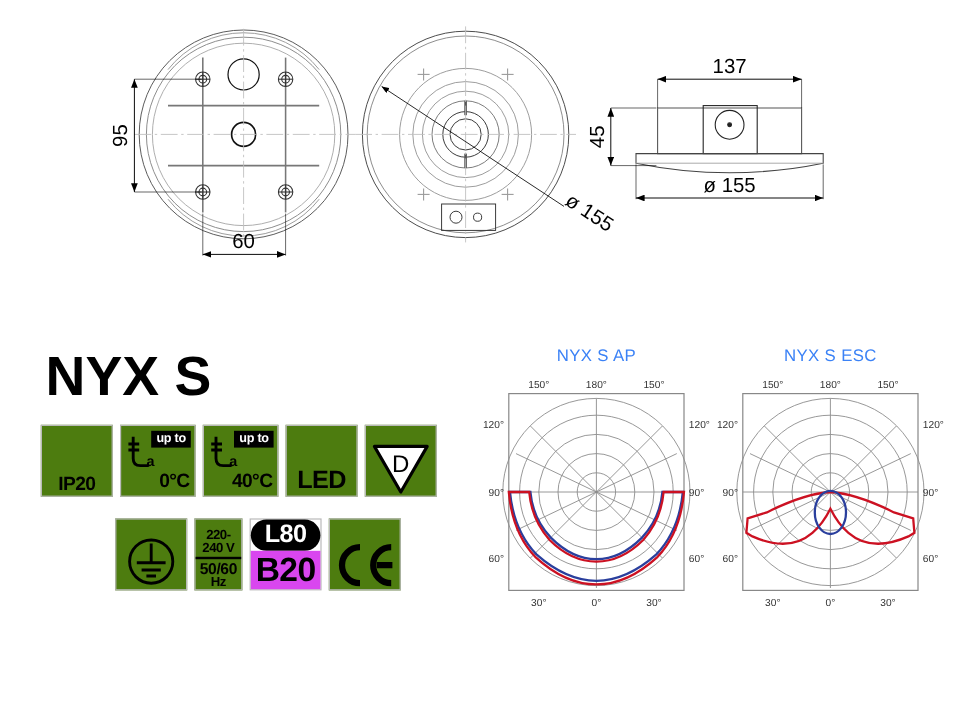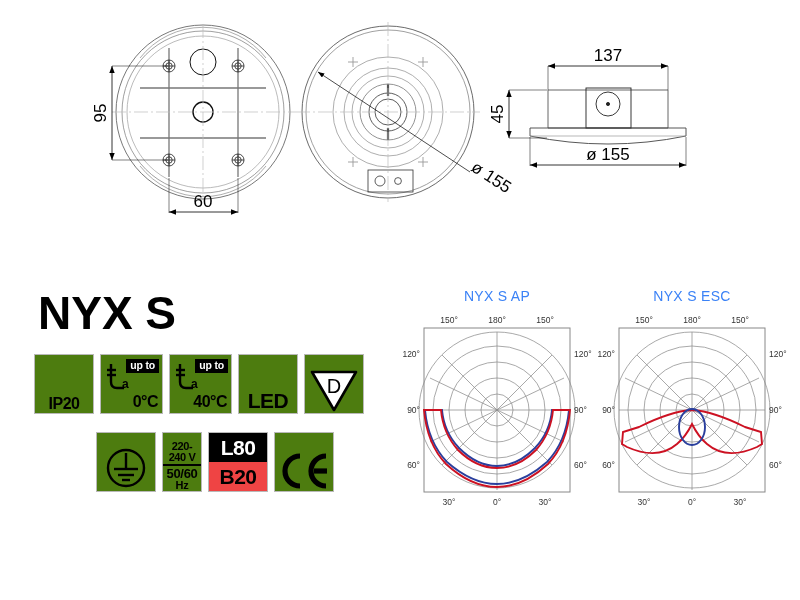--- a/index.html
+++ b/index.html
@@ -69,23 +69,23 @@
   
   .volt-wrap{text-align:center;line-height:1.0;}
   .volt-top{font-size:11px;font-weight:bold;border-bottom:2px solid #000;padding:0 1px 1px 1px;letter-spacing:-0.4px;}
   .volt-mid{font-size:13px;font-weight:bold;padding-top:1px;letter-spacing:-0.3px;}
   .volt-bot{font-size:11px;font-weight:bold;letter-spacing:-0.3px;}
 
   
   .l80-wrap{width:60px;height:60px;display:flex;flex-direction:column;
             border:1px solid #b9b9b9;box-sizing:border-box;}
   .l80-top{flex:1;background:#000;color:#fff;display:flex;align-items:center;justify-content:center;
-           font-size:21px;font-weight:bold;letter-spacing:-0.5px;}
-  .l80-bot{flex:1;background:#ef4444;color:#000;display:flex;align-items:center;justify-content:center;
-           font-size:21px;font-weight:bold;letter-spacing:-0.5px;}
+           font-size:21px;font-weight:bold;letter-spacing:-0.5px;border-radius:13px;}
+  .l80-bot{flex:1;background:#d946ef;color:#000;display:flex;align-items:center;justify-content:center;
+           font-size:28px;font-weight:bold;letter-spacing:-0.5px;}
 
   
   .polar{position:absolute;}
   #polar-ap{left:402px;top:288px;}
   #polar-esc{left:597px;top:288px;}
   .polar-title{
     text-align:center;font-size:14px;color:#3b82f6;
     letter-spacing:0.3px;margin-bottom:4px;height:18px;
   }
 </style>

